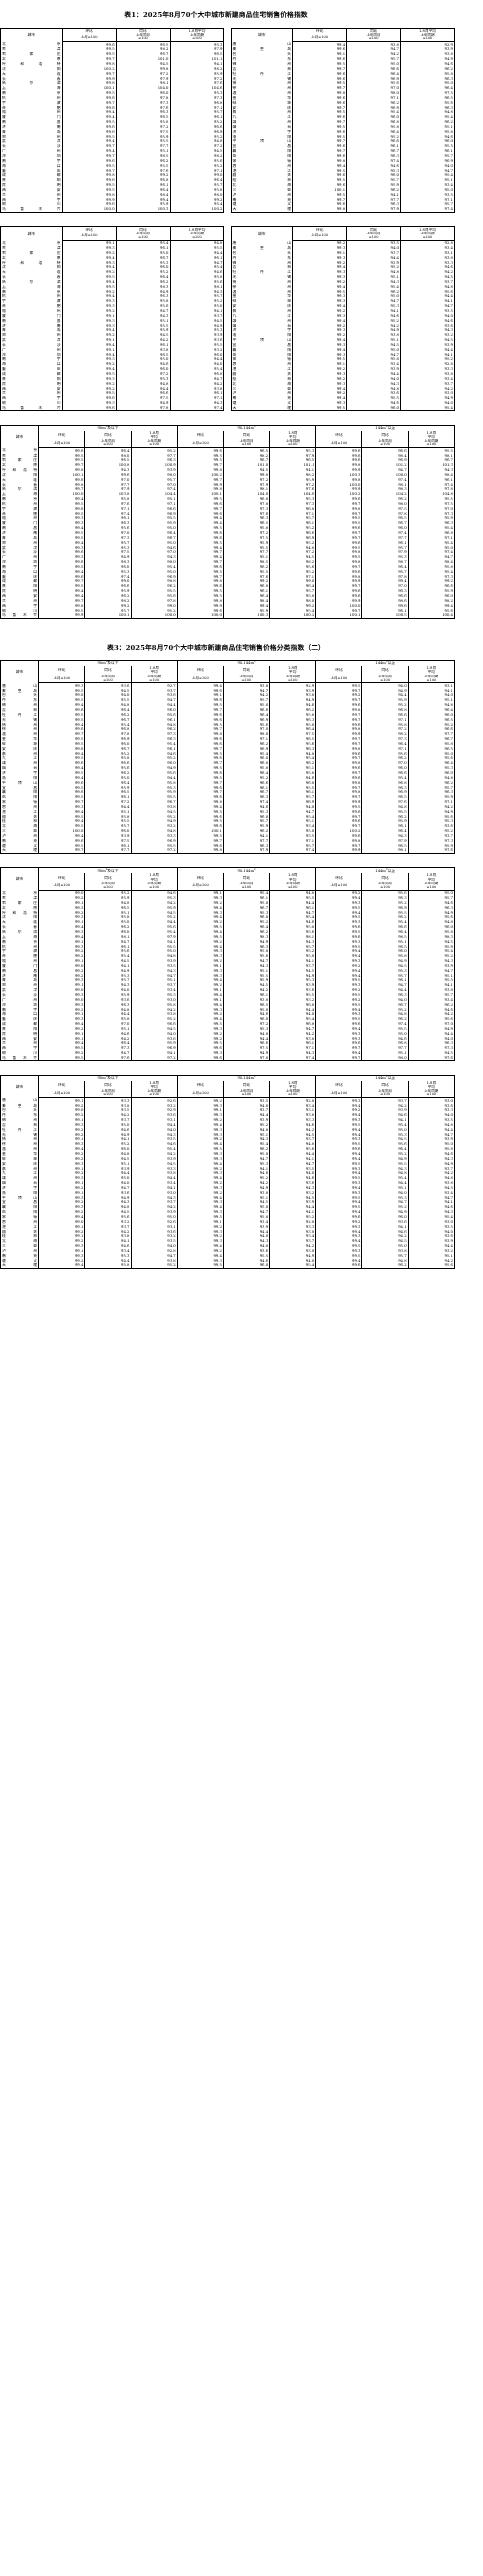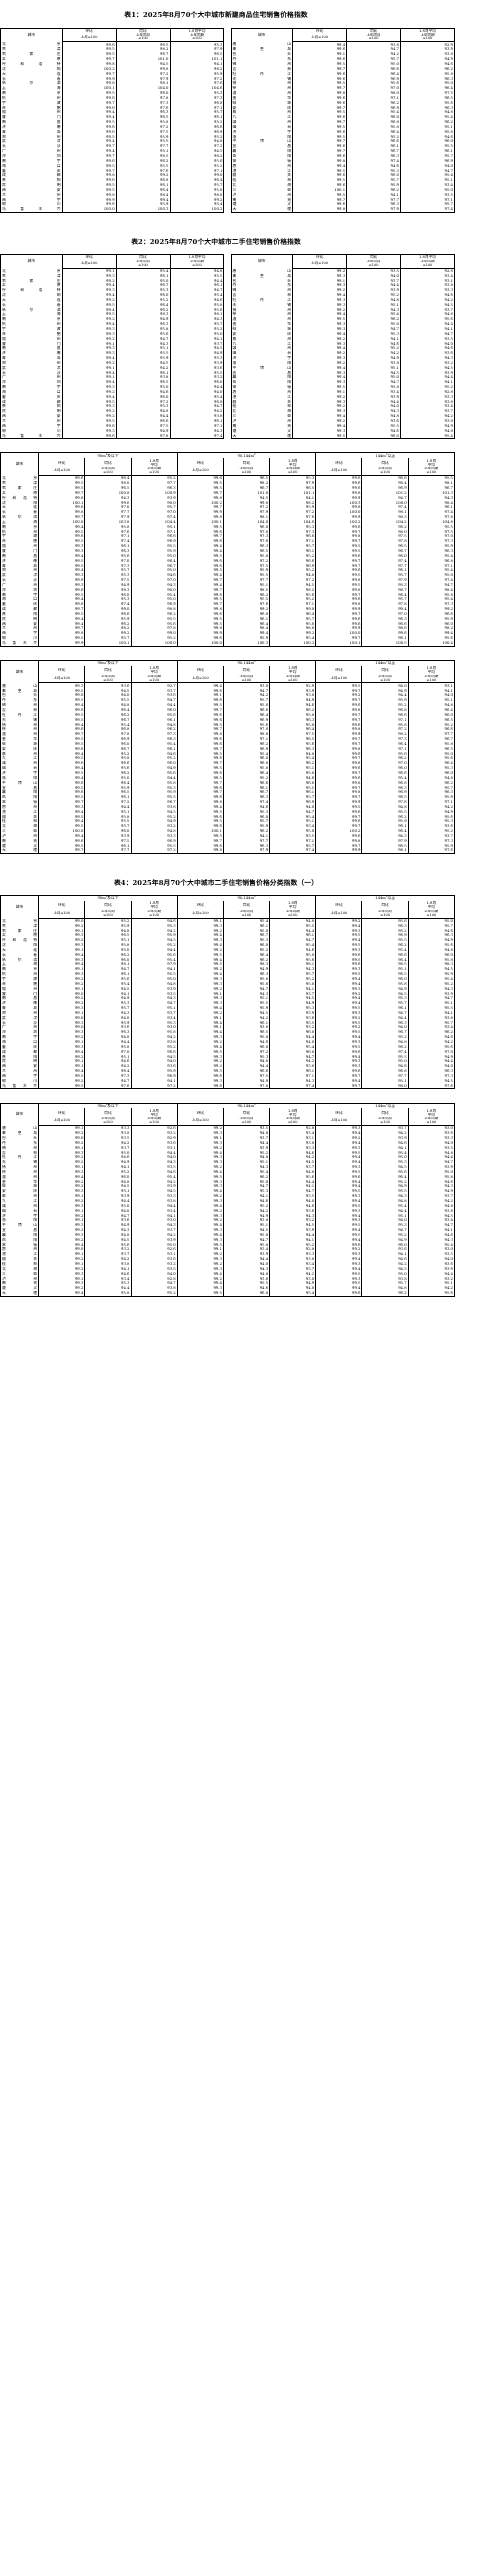--- a/index.html
+++ b/index.html
@@ -499,21 +499,20 @@
               <td class="gap"></td>
               <td class="city">大  理</td>
               <td class="num">99.8</td>
               <td class="num">97.9</td>
               <td class="num">97.4</td>
             </tr>
           </tbody>
         </table>
       </div>
       <div class="table-block">
-        <div class="table-title">表2：2025年8月70个大中城市二手住宅销售价格指数</div>
         <table class="idx" style="width: 455px;">
           <colgroup>
             <col style="width: 40px;">
             <col style="width: 35px;">
             <col style="width: 35px;">
             <col style="width: 35px;">
             <col style="width: 4.6px;">
             <col style="width: 40px;">
             <col style="width: 35px;">
             <col style="width: 35px;">
@@ -1388,20 +1387,21 @@
               <td class="num">100.3</td>
               <td class="num">100.2</td>
               <td class="num">100.1</td>
               <td class="num">100.5</td>
               <td class="num">100.4</td>
             </tr>
           </tbody>
         </table>
       </div>
       <div class="table-block">
+        <div class="table-title">表3：2025年8月70个大中城市新建商品住宅销售价格分类指数（二）</div>
         <table class="idx" style="width: 455px;">
           <colgroup>
             <col style="width: 38px;">
             <col style="width: 46px;">
             <col style="width: 46px;">
             <col style="width: 46px;">
             <col style="width: 46px;">
             <col style="width: 46px;">
             <col style="width: 46px;">
             <col style="width: 46px;">
@@ -1854,21 +1854,20 @@
               <td class="num">97.9</td>
               <td class="num">97.4</td>
               <td class="num">99.9</td>
               <td class="num">98.1</td>
               <td class="num">97.6</td>
             </tr>
           </tbody>
         </table>
       </div>
       <div class="table-block">
-        <div class="table-title">表4：2025年8月70个大中城市二手住宅销售价格分类指数（一）</div>
         <table class="idx" style="width: 455px;">
           <colgroup>
             <col style="width: 38px;">
             <col style="width: 46px;">
             <col style="width: 46px;">
             <col style="width: 46px;">
             <col style="width: 46px;">
             <col style="width: 46px;">
             <col style="width: 46px;">
             <col style="width: 46px;">

